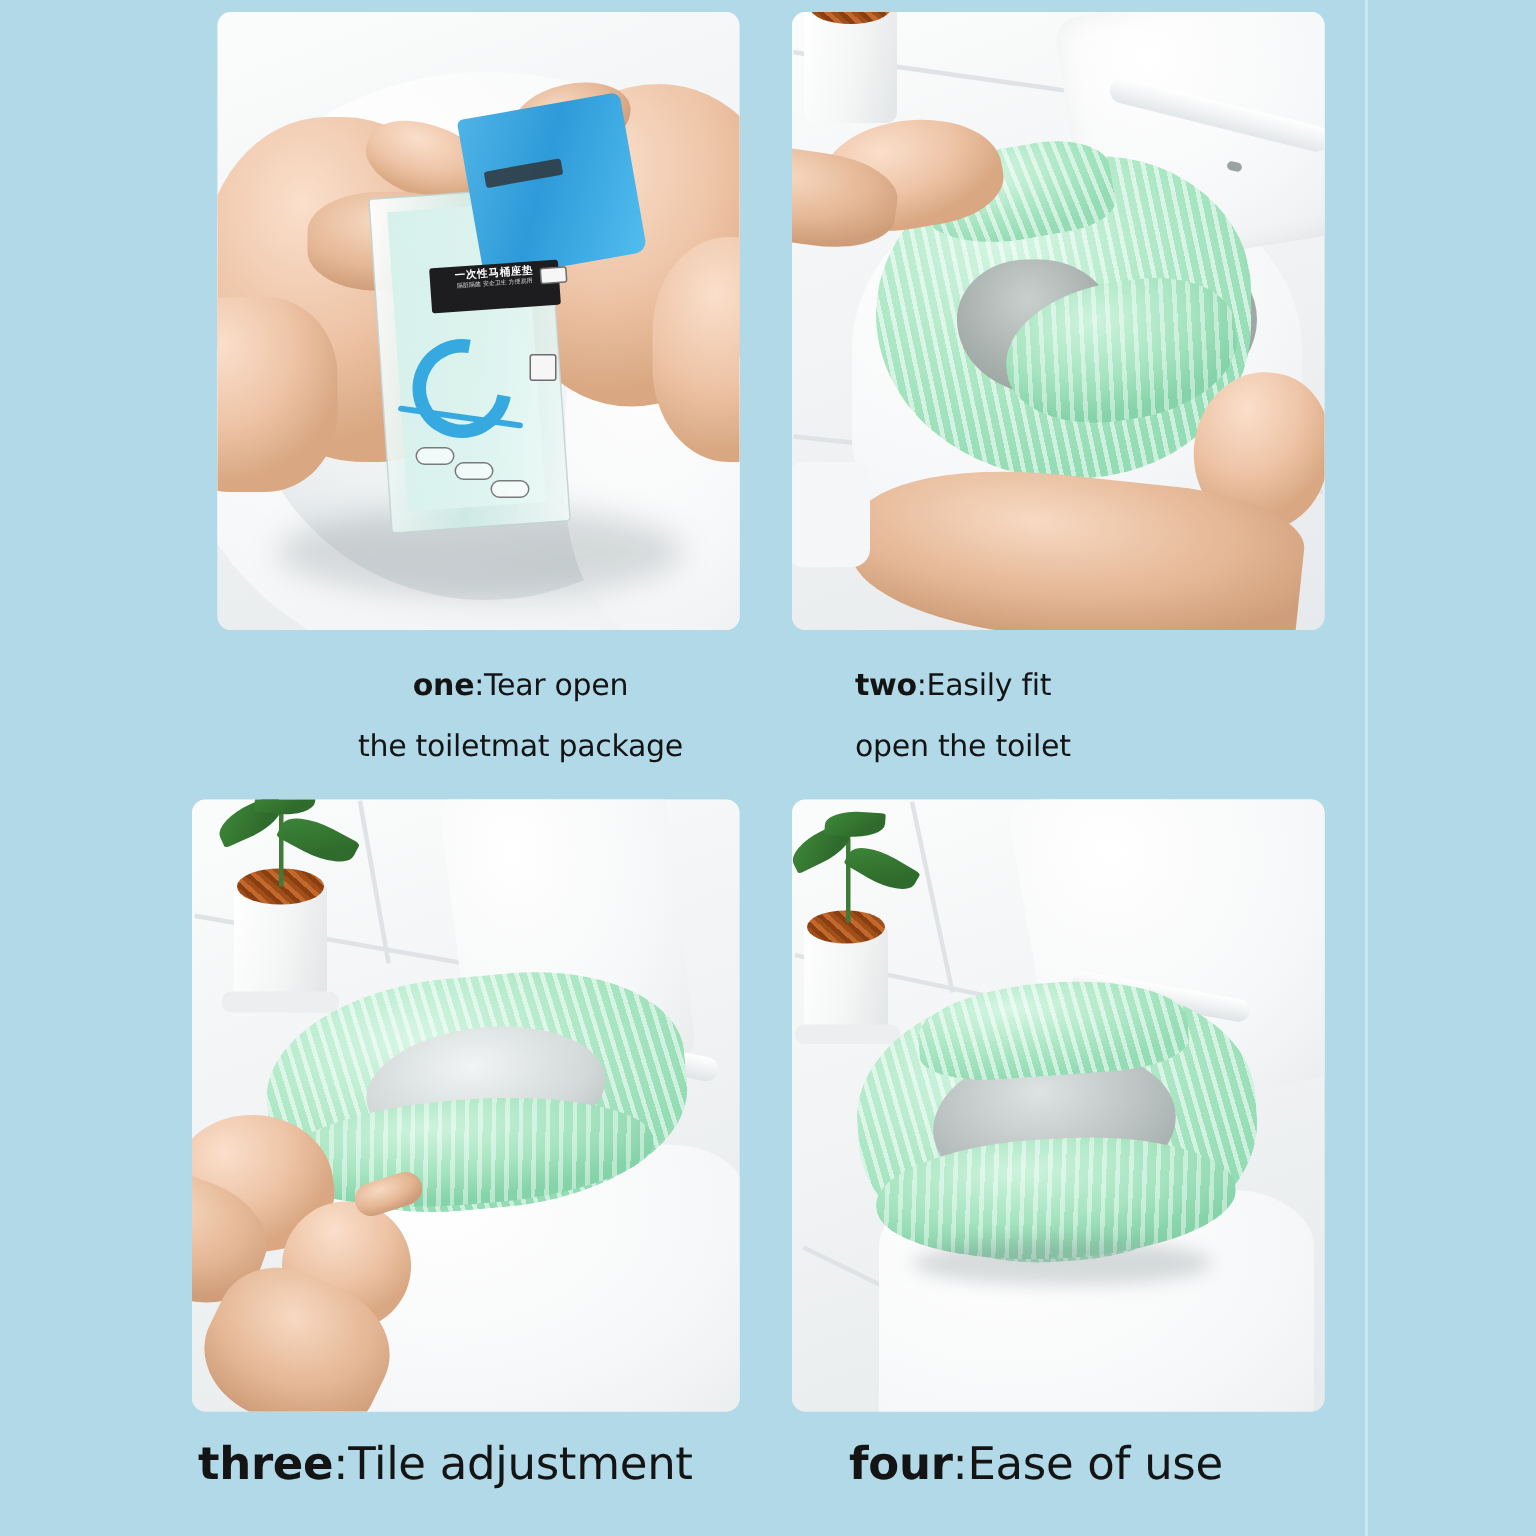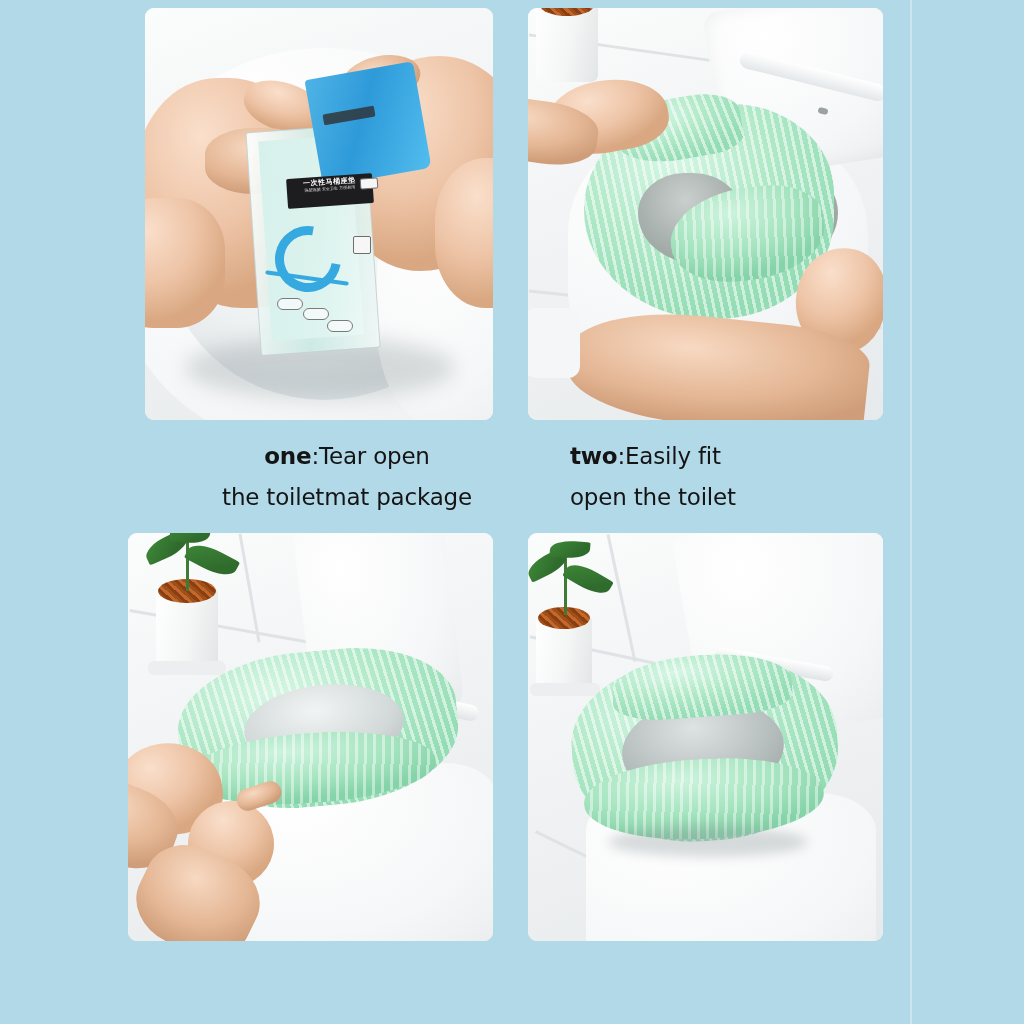--- a/index.html
+++ b/index.html
@@ -24,21 +24,21 @@
     background:#f2f4f5;
   }
   .p1{left:145px;top:8px;width:348px;height:412px;}
   .p2{left:528px;top:8px;width:355px;height:412px;}
   .p3{left:128px;top:533px;width:365px;height:408px;}
   .p4{left:528px;top:533px;width:355px;height:408px;}
 
   
   .cap{
     position:absolute;color:#141414;
-    font-size:23px;line-height:41px;letter-spacing:-0.2px;
+    font-size:20px;line-height:41px;letter-spacing:-0.2px;
     white-space:pre-line;font-weight:400;
   }
   .cap b{font-weight:700;}
   .c1{left:152px;top:436px;width:390px;text-align:center;}
   .c2{left:570px;top:436px;width:330px;text-align:left;}
   .c3{left:132px;top:956px;width:420px;text-align:left;font-size:30px;}
   .c4{left:566px;top:956px;width:340px;text-align:left;font-size:30px;}
 
   
   .abs{position:absolute;}
@@ -271,15 +271,17 @@
     <div class="mint abs" style="left:84px;top:122px;width:180px;height:62px;border-radius:50% 50% 30% 30%;transform:rotate(-4deg);"></div>
     <div class="soft abs" style="left:80px;top:294px;width:200px;height:30px;"></div>
   </div>
 
   <div class="cap c1"><b>one</b><span>:</span><span>Tear open
 the toiletmat package</span></div>
 
   <div class="cap c2"><b>two</b><span>:</span><span>Easily fit
 open the toilet</span></div>
 
-
+  <div class="cap c3"><b>three</b><span>:</span><span>Tile adjustment</span></div>
+
+  <div class="cap c4"><b>four</b><span>:</span><span>Ease of use</span></div>
 
 </div>
 
 </body></html>

